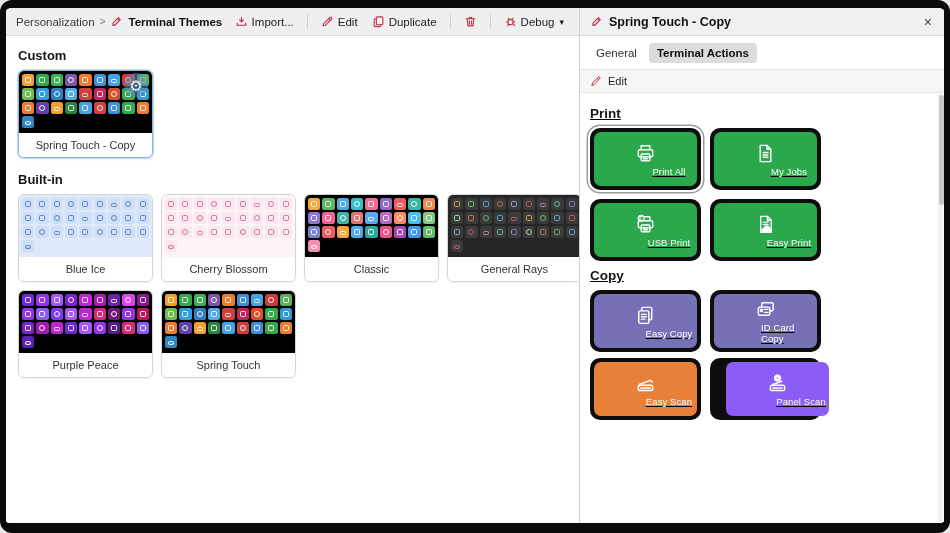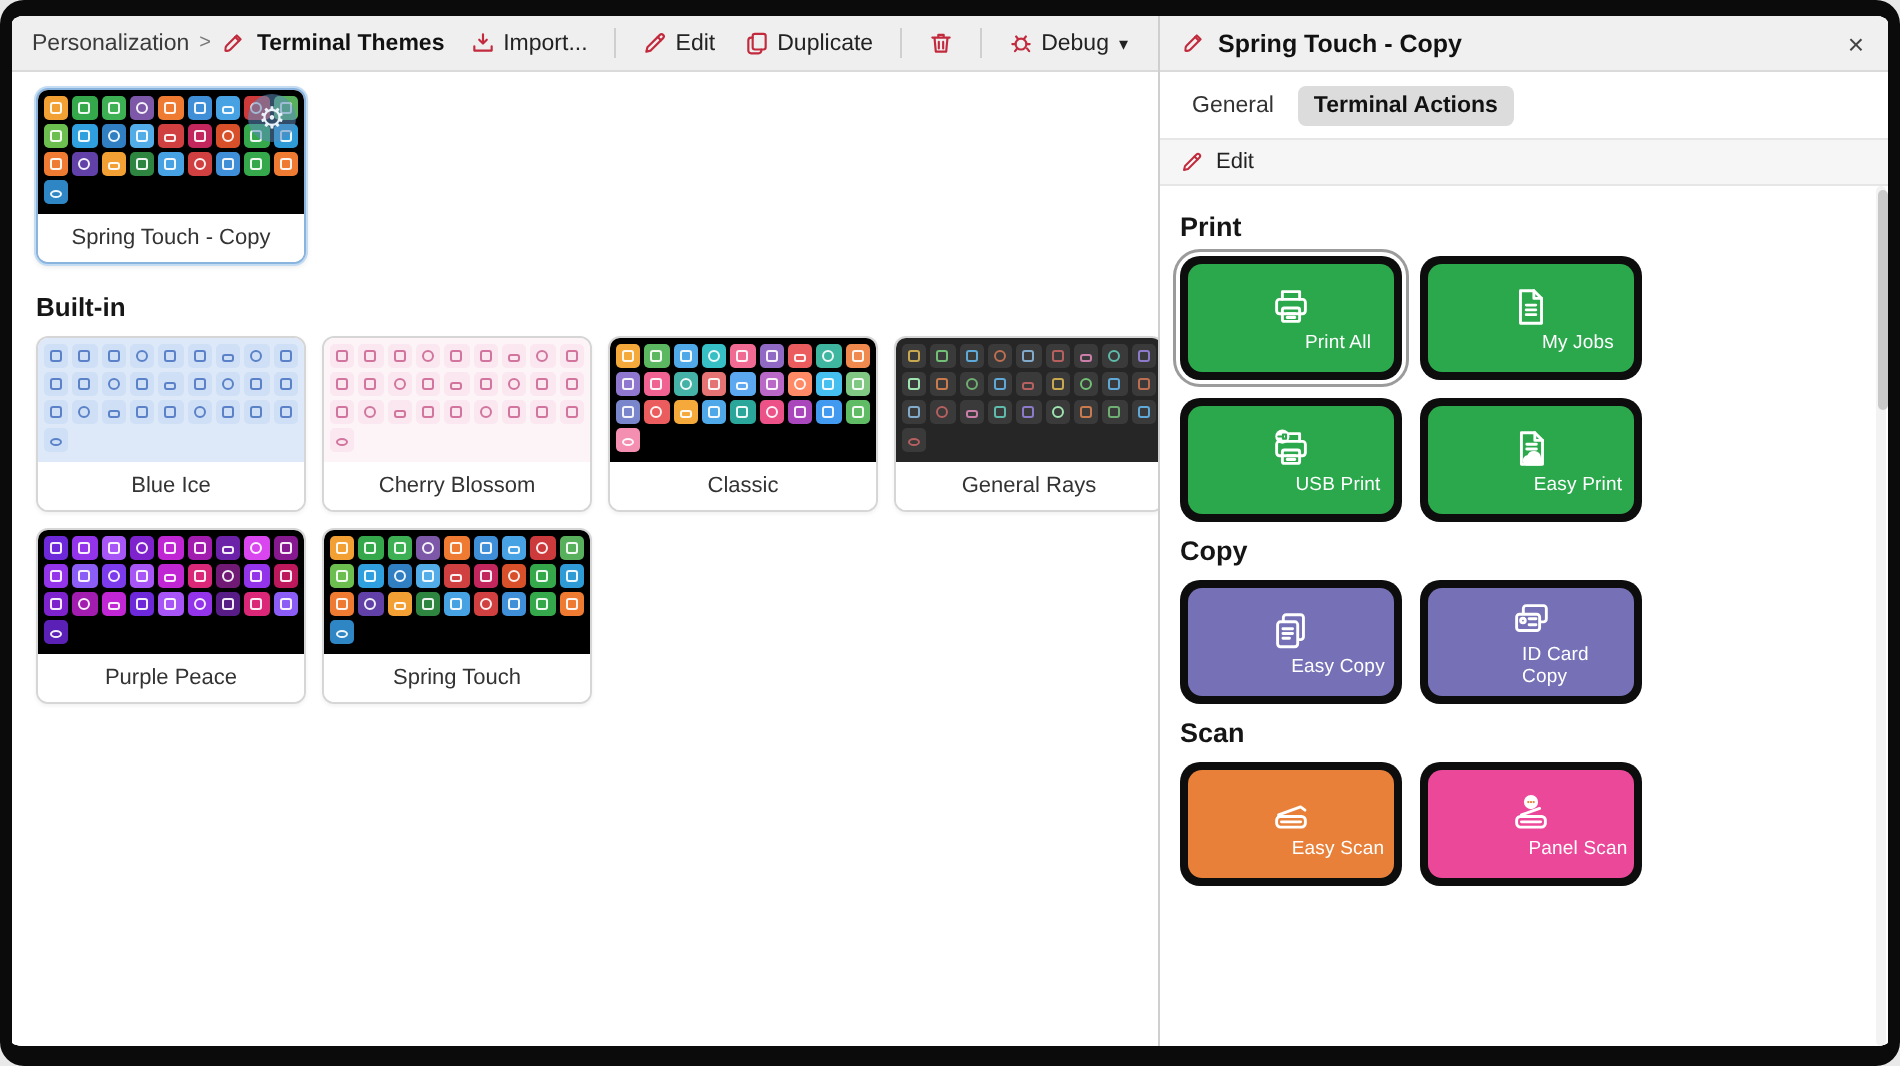--- a/index.html
+++ b/index.html
@@ -42,21 +42,21 @@
   .right-pane{width:364px;flex:none;border-left:1px solid #cfcfcf;display:flex;flex-direction:column;background:#fff;}
   .panel-header{height:27px;background:#f0f0f0;border-bottom:1px solid #dadada;display:flex;align-items:center;
     gap:6px;padding:0 10px;flex:none;}
   .panel-title{font-size:12.5px;font-weight:700;color:#111;}
   .panel-close{margin-left:auto;font-size:14px;color:#444;cursor:default;padding:0 2px;}
   .tabs-row{display:flex;align-items:center;gap:4px;padding:7px 8px 6px;background:#fff;}
   .tab{font-size:11.5px;color:#333;padding:4px 8px;border-radius:4px;cursor:default;}
   .tab.selected{background:#dcdcdc;font-weight:700;color:#111;}
   .edit-bar{background:#f6f6f6;border-top:1px solid #e6e6e6;border-bottom:1px solid #e6e6e6;
     padding:5px 10px;display:flex;align-items:center;gap:6px;font-size:11px;color:#222;}
-  .panel-content{flex:1;position:relative;padding:6px 14px 6px 10px;overflow:hidden;}
+  .panel-content{flex:1;position:relative;padding:6px 14px 6px 10px;overflow:hidden;text-decoration:underline;}
   .pc-scrollbar{position:absolute;top:0;right:1px;bottom:0;width:5px;background:#f3f3f3;border-radius:3px;}
   .pc-thumbbar{position:absolute;top:2px;right:0;width:5px;height:110px;background:#c9c9c9;border-radius:3px;}
   .action-section-title{font-size:13.5px;font-weight:700;color:#151515;margin:7px 0 7px;}
   .action-row{display:flex;flex-wrap:wrap;gap:9px;margin-bottom:6px;}
   .action-btn{width:111px;height:62px;background:#0d0d0d;border-radius:10px;padding:4px;box-sizing:border-box;cursor:default;}
   .action-btn.selected{box-shadow:0 0 0 2px #fff,0 0 0 3.5px #9b9b9b;}
   .action-inner{width:100%;height:100%;border-radius:7px;display:flex;flex-direction:column;align-items:center;
     justify-content:center;gap:1px;box-sizing:border-box;}
   .action-icon{line-height:0;}
   .action-label{font-size:9.5px;color:#fff;letter-spacing:.1px;padding-left:47px;}
@@ -126,20 +126,21 @@
                   <path d="M9.5 8.5L7.5 6M14.5 8.5l2-2.5M7 13H4m16 0h-3M8.5 17l-2 2.5m11-2.5l2 2.5"></path>
                 </svg>
             </span>
             <span>Debug</span>
             <span class="caret">▾</span>
           </div>
         </div>
       </div>
 
       <div class="left-content">
+        <div class="section-heading">Custom</div>
         <div class="cards-row" id="custom-cards">
             <div class="theme-card selected">
               <div class="thumb" style="background: rgb(0, 0, 0);">
                 <div class="tile" style="background: rgb(242, 160, 52);">
                   <span class="g"></span>
                 </div>
                 <div class="tile" style="background: rgb(53, 168, 76);">
                   <span class="g"></span>
                 </div>
                 <div class="tile" style="background: rgb(61, 176, 84);">
@@ -856,34 +857,33 @@
                   <span class="action-icon"><svg viewBox="0 0 24 24" width="23" height="23" fill="none" stroke="#fff" stroke-width="1.5" stroke-linecap="round" stroke-linejoin="round">
                       <rect x="8" y="5" width="12" height="8.5" rx="1.5"></rect>
                       <rect x="4.5" y="9.5" width="12" height="8.5" rx="1.5" fill="currentColor"></rect>
                       <circle cx="7.8" cy="12.8" r="1.2"></circle>
                       <path d="M11 11.9h3.6M11 15h3.6"></path>
                     </svg></span>
                   <span class="action-label">ID Card Copy</span>
                 </div>
               </div>
             </div>
-            <div class="action-section-title">Scan</div>
             <div class="action-row">
               <div class="action-btn">
                 <div class="action-inner" style="background: rgb(232, 128, 58); color: rgb(232, 128, 58);">
                   <span class="action-icon"><svg viewBox="0 0 24 24" width="23" height="23" fill="none" stroke="#fff" stroke-width="1.5" stroke-linecap="round" stroke-linejoin="round">
                       <path d="M5.5 13L17 8.8l2.3 1.7"></path>
                       <rect x="4.5" y="13.8" width="15" height="5.6" rx="2"></rect>
                       <path d="M7 16.6h10"></path>
                     </svg></span>
                   <span class="action-label">Easy Scan</span>
                 </div>
               </div>
               <div class="action-btn">
-                <div class="action-inner" style="background: #ec4899; color: rgb(232, 128, 58);">
+                <div class="action-inner" style="background: #8b5cf6; color: rgb(232, 128, 58); margin-left: 12px;">
                   <span class="action-icon"><svg viewBox="0 0 24 24" width="23" height="23" fill="none" stroke="#fff" stroke-width="1.5" stroke-linecap="round" stroke-linejoin="round">
                       <path d="M7 13l9.5-3.4"></path>
                       <rect x="4.5" y="13.8" width="15" height="5.6" rx="2"></rect>
                       <path d="M7 16.6h10"></path>
                       <circle cx="12" cy="6.3" r="3.7" fill="#fff" stroke="none"></circle>
                       <circle cx="10.6" cy="6.3" r=".6" fill="currentColor" stroke="none"></circle>
                       <circle cx="12" cy="6.3" r=".6" fill="currentColor" stroke="none"></circle>
                       <circle cx="13.4" cy="6.3" r=".6" fill="currentColor" stroke="none"></circle>
                     </svg></span>
                   <span class="action-label">Panel Scan</span>

